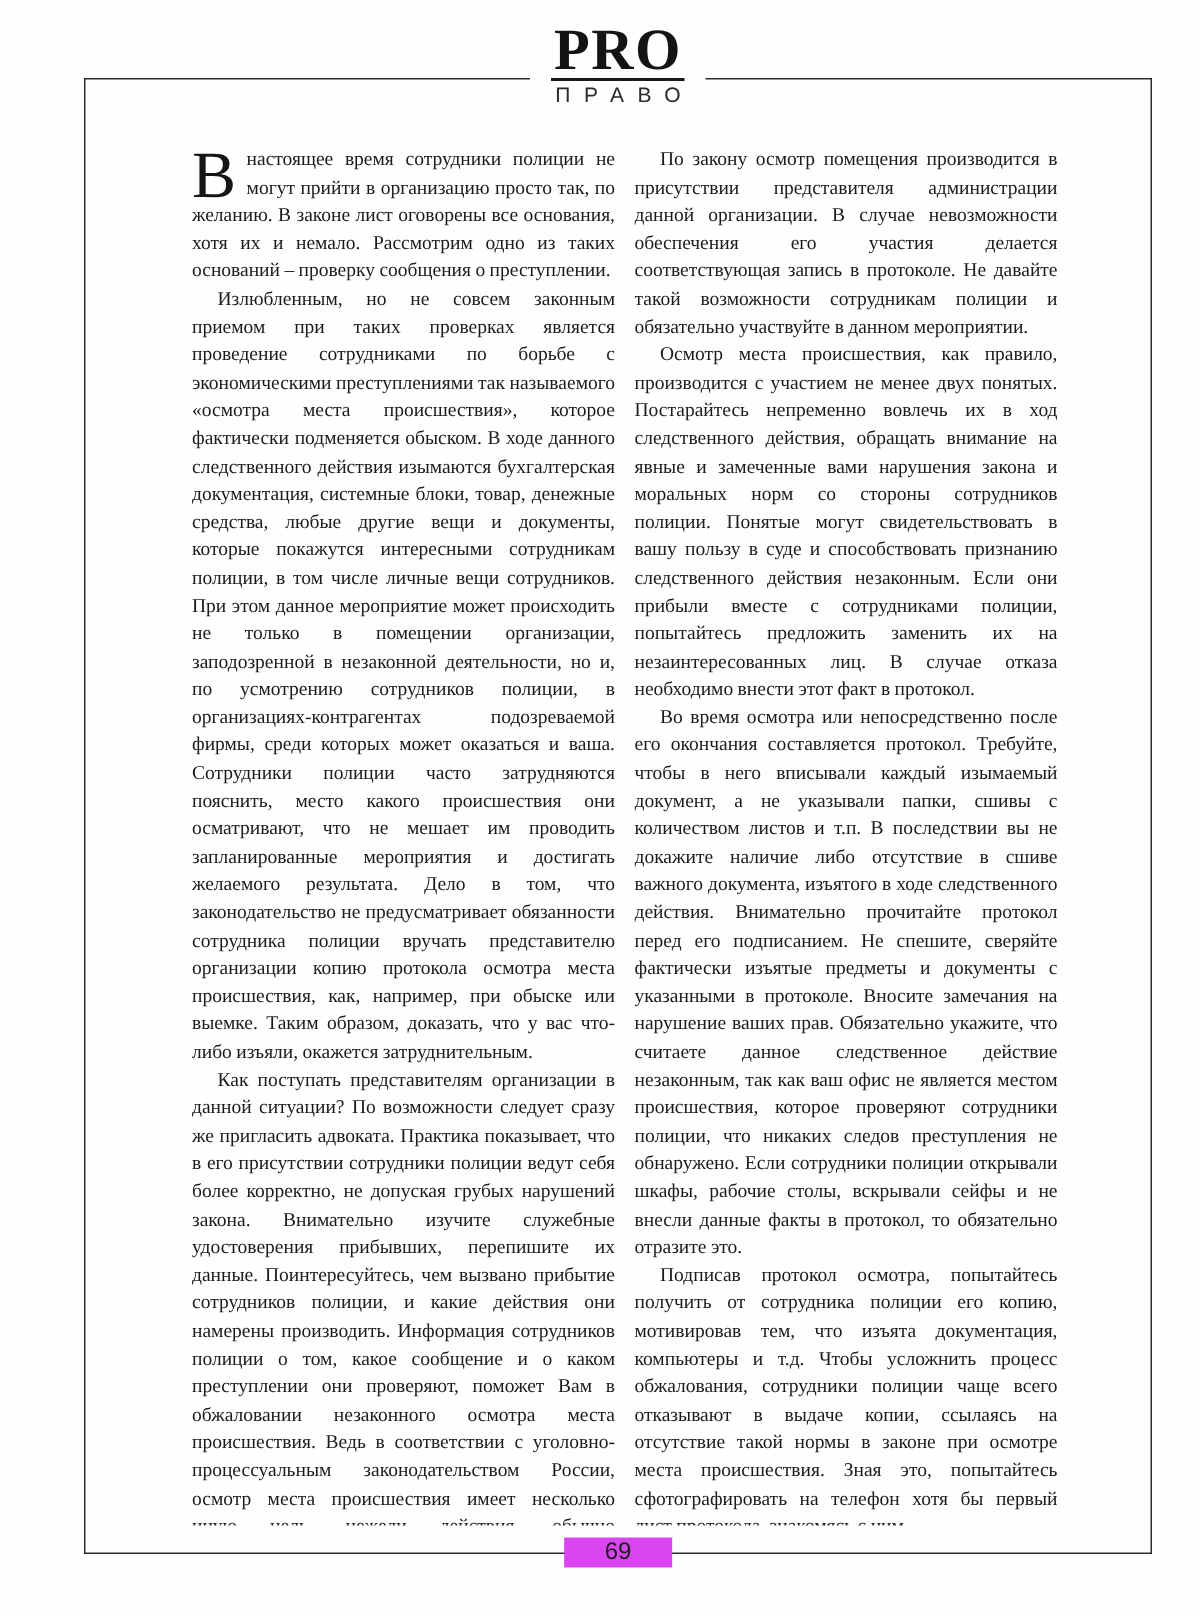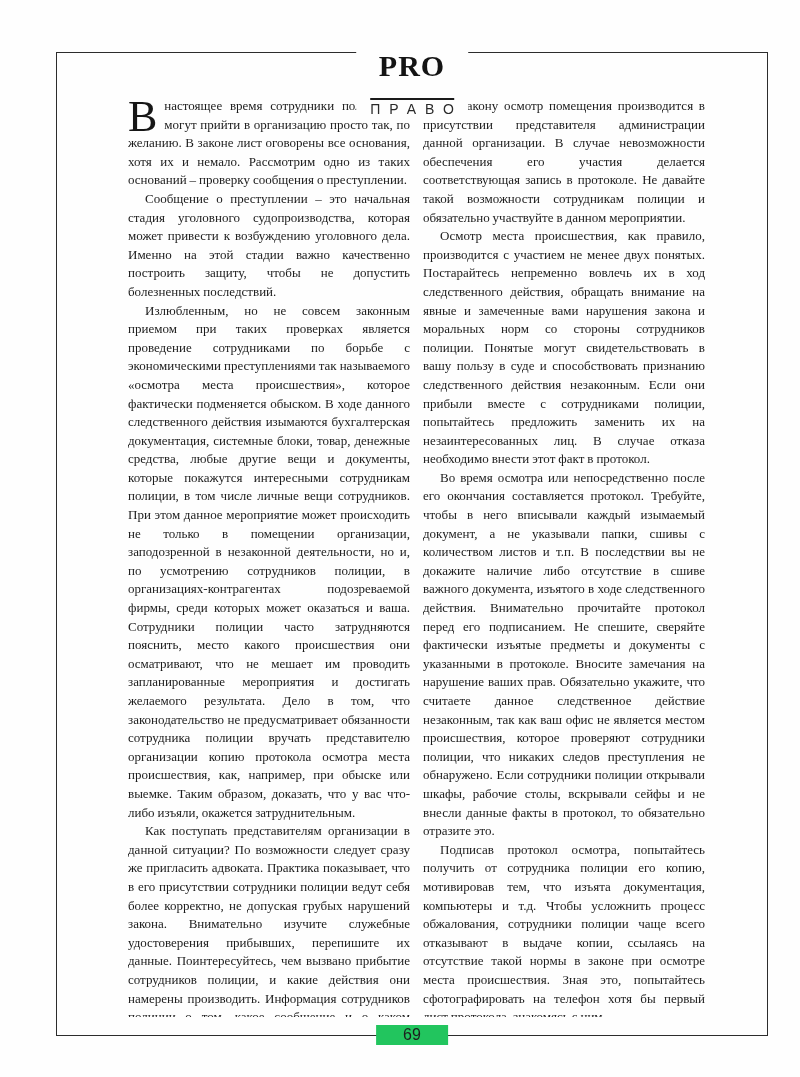--- a/index.html
+++ b/index.html
@@ -31,44 +31,43 @@
     left: 50%;
     transform: translateX(-50%);
     background: #fefefe;
     padding: 0 14px;
     text-align: center;
     z-index: 2;
   }
   .logo-main {
     font-family: "Liberation Serif", serif;
     font-weight: bold;
-    font-size: 30px;
+    font-size: 39px;
     line-height: 34px;
     letter-spacing: 1px;
     color: #141414;
     border-bottom: 2px solid #1a1a1a;
-    padding: 0 2px 15px 2px;
-    margin-top: 32px;
+    padding: 0 2px 1px 2px;
   }
   .logo-sub {
     font-family: "Liberation Sans", sans-serif;
     font-size: 14px;
     line-height: 10px;
     letter-spacing: 9px;
     margin-right: -9px; 
     margin-top: 4px;
     color: #2a2a2a;
   }
   
   .page-num {
     position: absolute;
     bottom: -10px;
     left: 50%;
     transform: translateX(-50%);
-    background: #22c55e;
+    background: #d946ef;
     padding: 0 27px;
     font-family: "Liberation Sans", sans-serif;
     font-size: 16px;
     line-height: 20px;
     color: #1e1e1e;
     z-index: 2;
   }
   .content {
     position: absolute;
     top: 44px;
@@ -110,21 +109,20 @@
 
     <div class="logo">
       <div class="logo-main">PRO</div>
       <div class="logo-sub">ПРАВО</div>
     </div>
 
     <div class="content">
 
       <div class="col">
         <p class="para lead"><span class="dropcap">В</span><span>настоящее время сотрудники полиции не могут прийти в организацию просто так, по желанию. В законе лист оговорены все основания, хотя их и немало. Рассмотрим одно из таких оснований – проверку сообщения о преступлении.</span></p>
-        <p class="para">Сообщение о преступлении – это начальная стадия уголовного судопроизводства, которая может привести к возбуждению уголовного дела. Именно на этой стадии важно качественно построить защиту, чтобы не допустить болезненных последствий.</p>
         <p class="para">Излюбленным, но не совсем законным приемом при таких проверках является проведение сотрудниками по борьбе с экономическими преступлениями так называемого «осмотра места происшествия», которое фактически подменяется обыском. В ходе данного следственного действия изымаются бухгалтерская документация, системные блоки, товар, денежные средства, любые другие вещи и документы, которые покажутся интересными сотрудникам полиции, в том числе личные вещи сотрудников. При этом данное мероприятие может происходить не только в помещении организации, заподозренной в незаконной деятельности, но и, по усмотрению сотрудников полиции, в организациях-контрагентах подозреваемой фирмы, среди которых может оказаться и ваша. Сотрудники полиции часто затрудняются пояснить, место какого происшествия они осматривают, что не мешает им проводить запланированные мероприятия и достигать желаемого результата. Дело в том, что законодательство не предусматривает обязанности сотрудника полиции вручать представителю организации копию протокола осмотра места происшествия, как, например, при обыске или выемке. Таким образом, доказать, что у вас что-либо изъяли, окажется затруднительным.</p>
         <p class="para">Как поступать представителям организации в данной ситуации? По возможности следует сразу же пригласить адвоката. Практика показывает, что в его присутствии сотрудники полиции ведут себя более корректно, не допуская грубых нарушений закона. Внимательно изучите служебные удостоверения прибывших, перепишите их данные. Поинтересуйтесь, чем вызвано прибытие сотрудников полиции, и какие действия они намерены производить. Информация сотрудников полиции о том, какое сообщение и о каком преступлении они проверяют, поможет Вам в обжаловании незаконного осмотра места происшествия. Ведь в соответствии с уголовно-процессуальным законодательством России, осмотр места происшествия имеет несколько иную цель, нежели действия, обычно производимые под этим видом сотрудниками полиции в офисах предприятий.</p>
       </div>
 
       <div class="col">
         <p class="para">По закону осмотр помещения производится в присутствии представителя администрации данной организации. В случае невозможности обеспечения его участия делается соответствующая запись в протоколе. Не давайте такой возможности сотрудникам полиции и обязательно участвуйте в данном мероприятии.</p>
         <p class="para">Осмотр места происшествия, как правило, производится с участием не менее двух понятых. Постарайтесь непременно вовлечь их в ход следственного действия, обращать внимание на явные и замеченные вами нарушения закона и моральных норм со стороны сотрудников полиции. Понятые могут свидетельствовать в вашу пользу в суде и способствовать признанию следственного действия незаконным. Если они прибыли вместе с сотрудниками полиции, попытайтесь предложить заменить их на незаинтересованных лиц. В случае отказа необходимо внести этот факт в протокол.</p>
         <p class="para">Во время осмотра или непосредственно после его окончания составляется протокол. Требуйте, чтобы в него вписывали каждый изымаемый документ, а не указывали папки, сшивы с количеством листов и т.п. В последствии вы не докажите наличие либо отсутствие в сшиве важного документа, изъятого в ходе следственного действия. Внимательно прочитайте протокол перед его подписанием. Не спешите, сверяйте фактически изъятые предметы и документы с указанными в протоколе. Вносите замечания на нарушение ваших прав. Обязательно укажите, что считаете данное следственное действие незаконным, так как ваш офис не является местом происшествия, которое проверяют сотрудники полиции, что никаких следов преступления не обнаружено. Если сотрудники полиции открывали шкафы, рабочие столы, вскрывали сейфы и не внесли данные факты в протокол, то обязательно отразите это.</p>
         <p class="para">Подписав протокол осмотра, попытайтесь получить от сотрудника полиции его копию, мотивировав тем, что изъята документация, компьютеры и т.д. Чтобы усложнить процесс обжалования, сотрудники полиции чаще всего отказывают в выдаче копии, ссылаясь на отсутствие такой нормы в законе при осмотре места происшествия. Зная это, попытайтесь сфотографировать на телефон хотя бы первый лист протокола, знакомясь с ним.</p>
 

